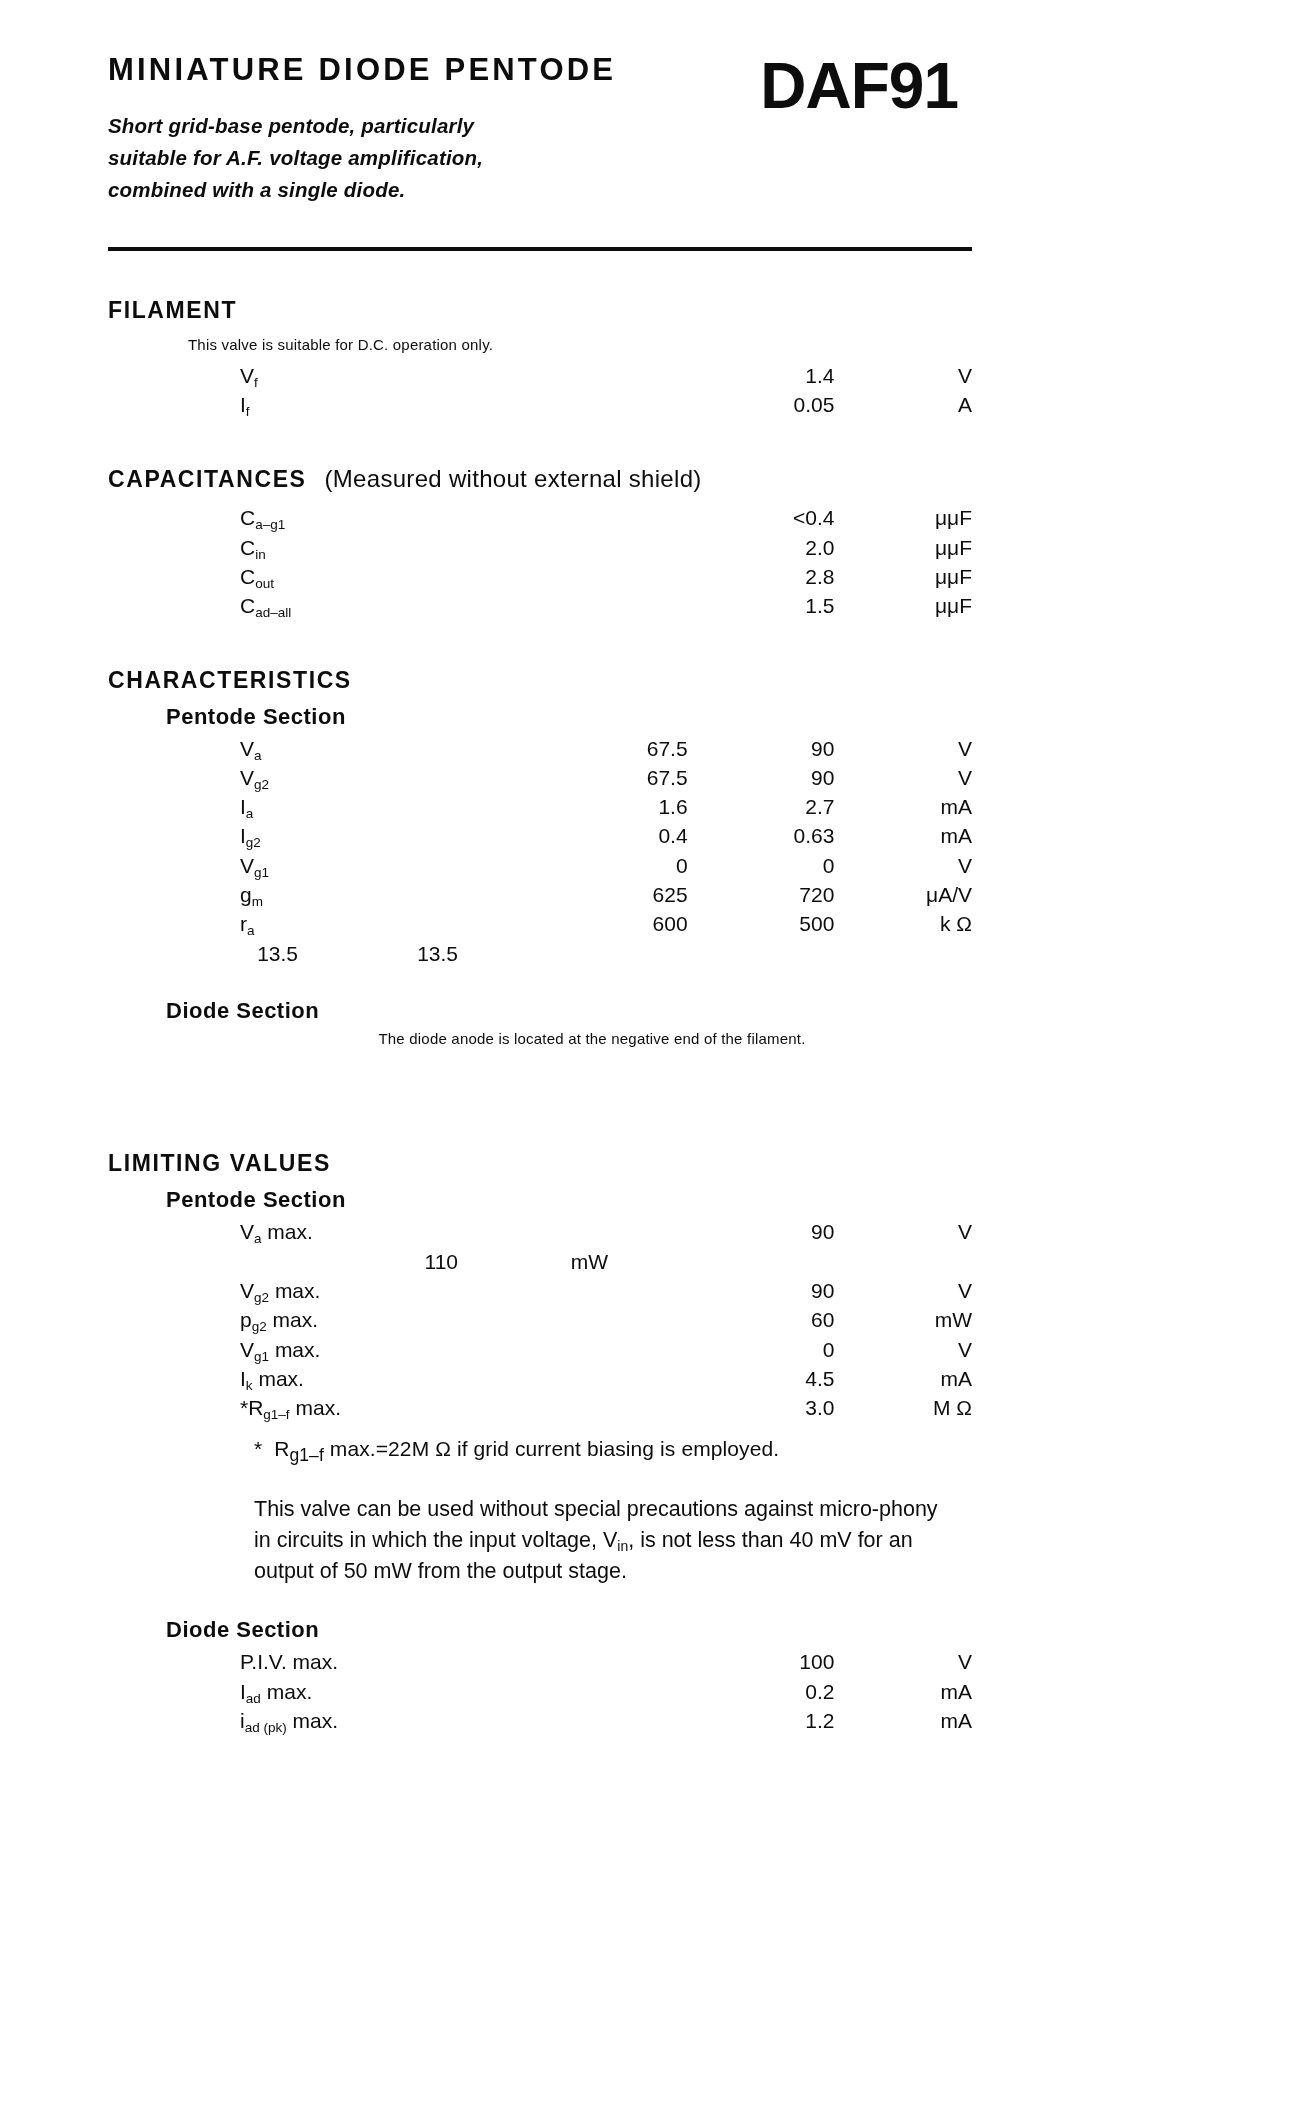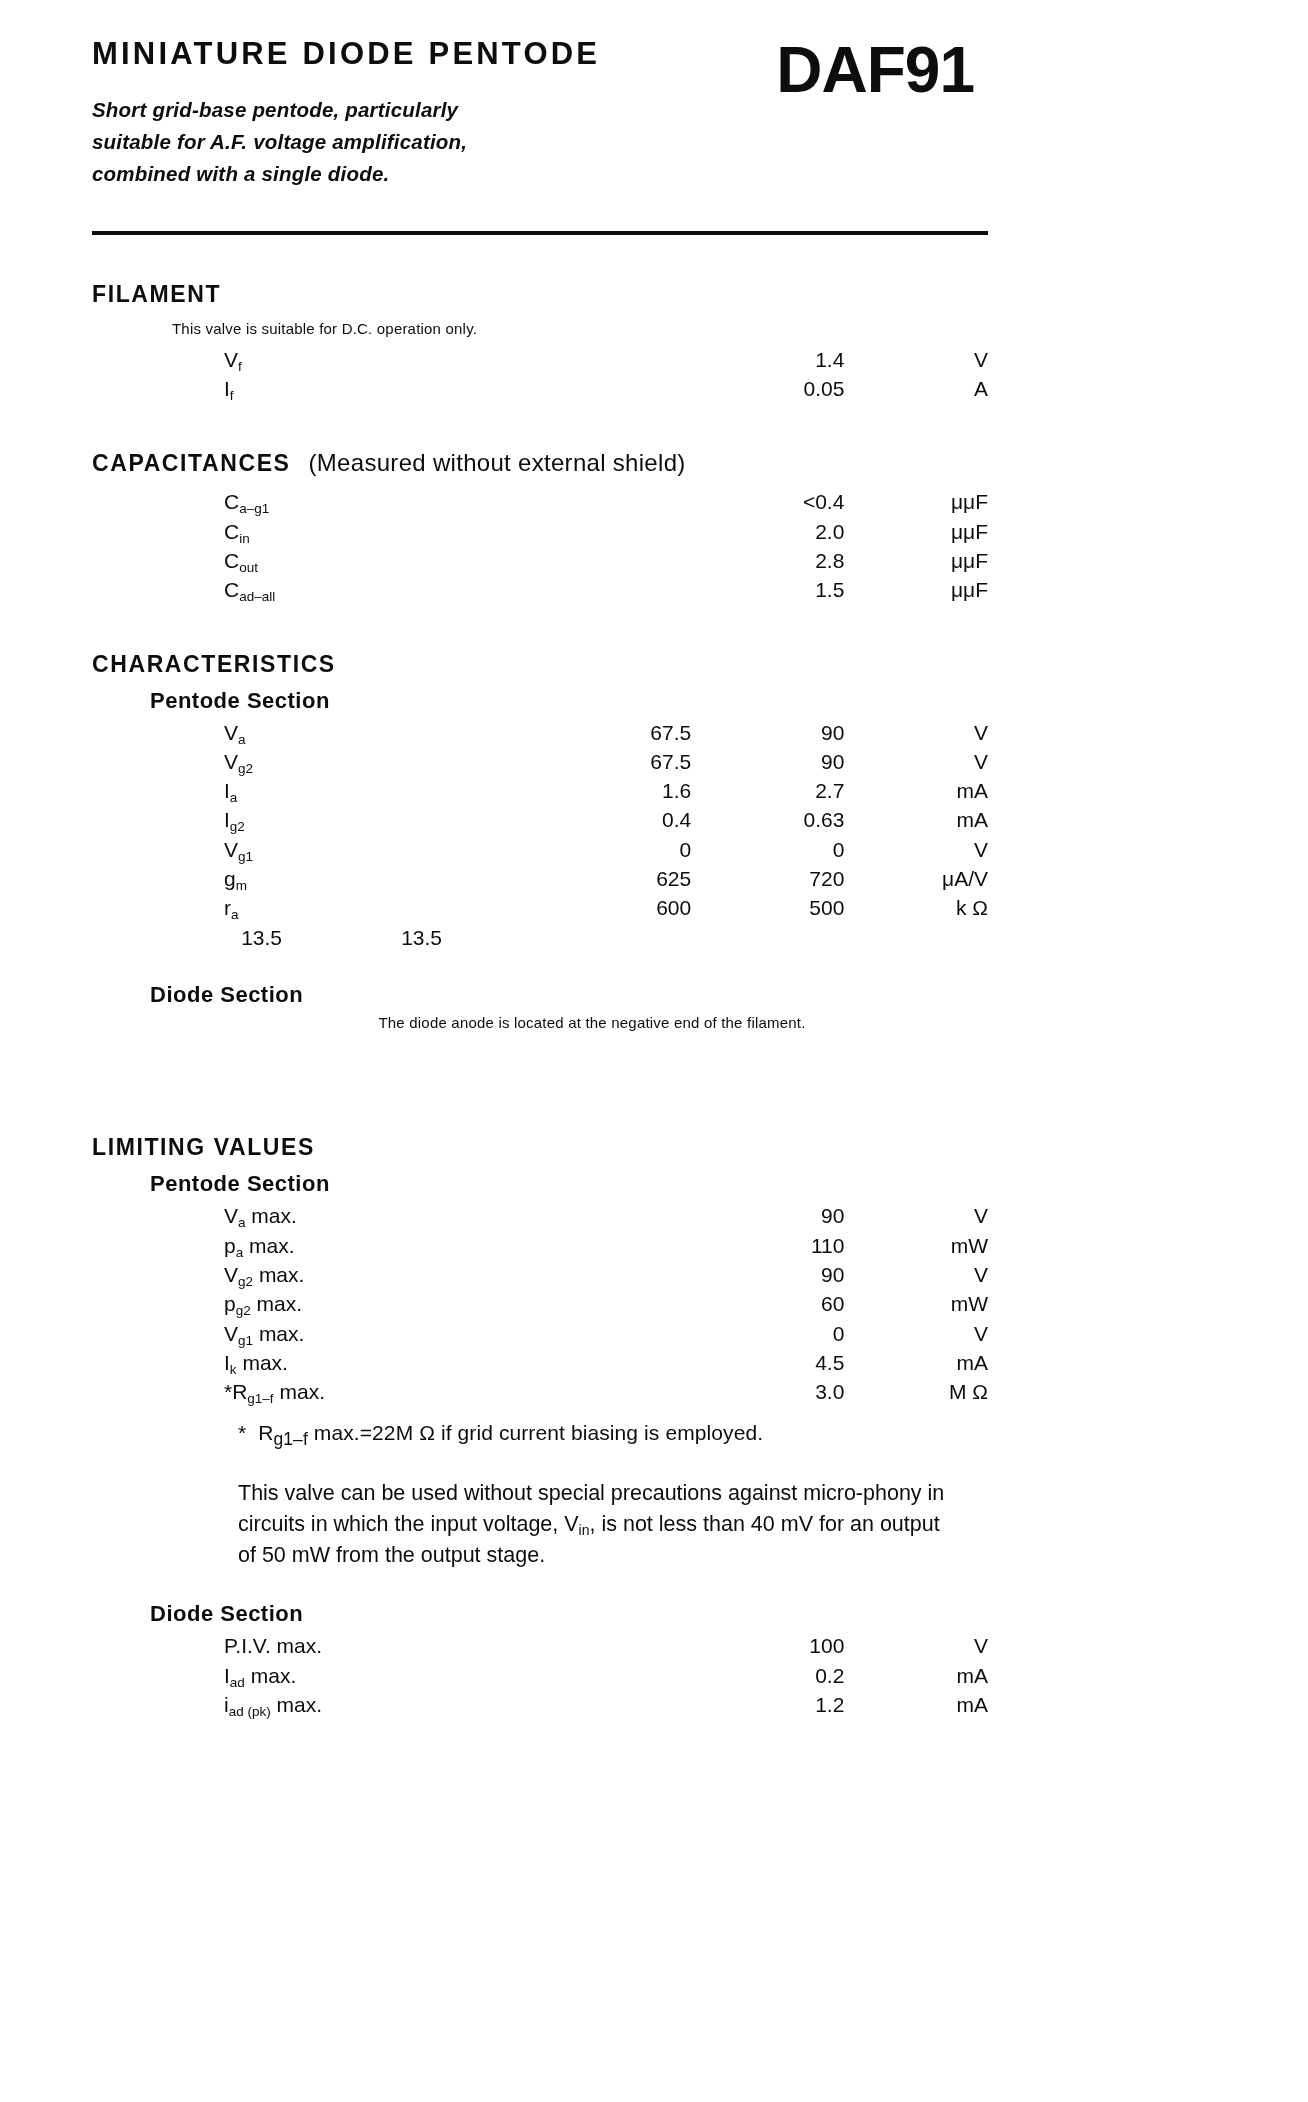--- a/index.html
+++ b/index.html
@@ -11,21 +11,21 @@
     width: 1308px;
     min-height: 2102px;
     font-family: "Liberation Sans", sans-serif;
     color: #0d0d0d;
     -webkit-font-smoothing: antialiased;
   }
   .page {
     position: relative;
     width: 1048px;
     min-height: 2102px;
-    padding: 0;
+    padding: 16px;
     box-sizing: border-box;
   }
   .inner {
     padding: 28px 60px 0 92px;
   }
 
   
   .header {
     position: relative;
     display: flex;
@@ -303,21 +303,20 @@
       <h2 class="section-title">LIMITING VALUES</h2>
       <h3 class="sub-title">Pentode Section</h3>
       <div class="rows">
         <div class="row single">
           <span class="sym">V<sub>a</sub> max.</span>
           <span class="v1">90</span>
           <span class="v2"></span>
           <span class="unit">V</span>
         </div>
         <div class="row single">
-          <span class="sym">p<sub>a</sub> max.</span>
           <span class="v1">110</span>
           <span class="v2"></span>
           <span class="unit">mW</span>
         </div>
         <div class="row single">
           <span class="sym">V<sub>g2</sub> max.</span>
           <span class="v1">90</span>
           <span class="v2"></span>
           <span class="unit">V</span>
         </div>

